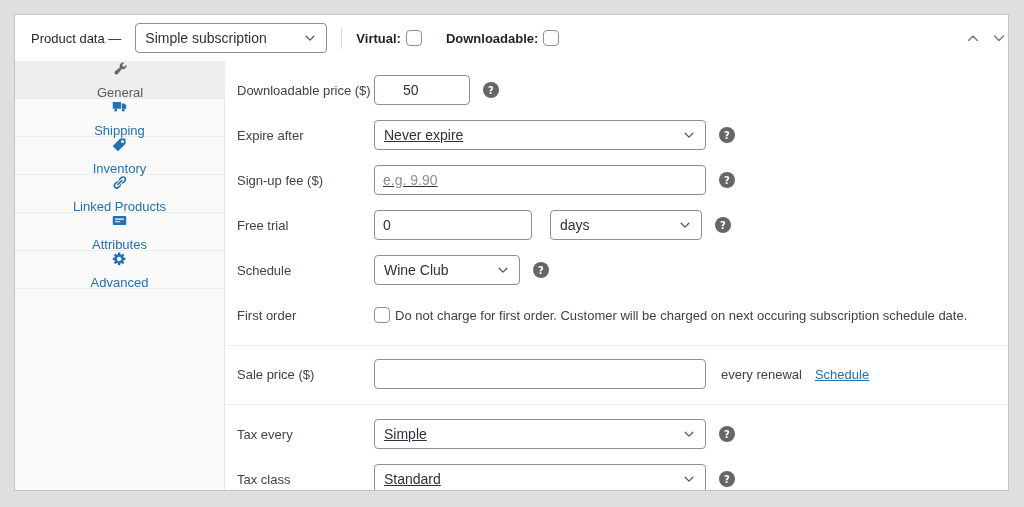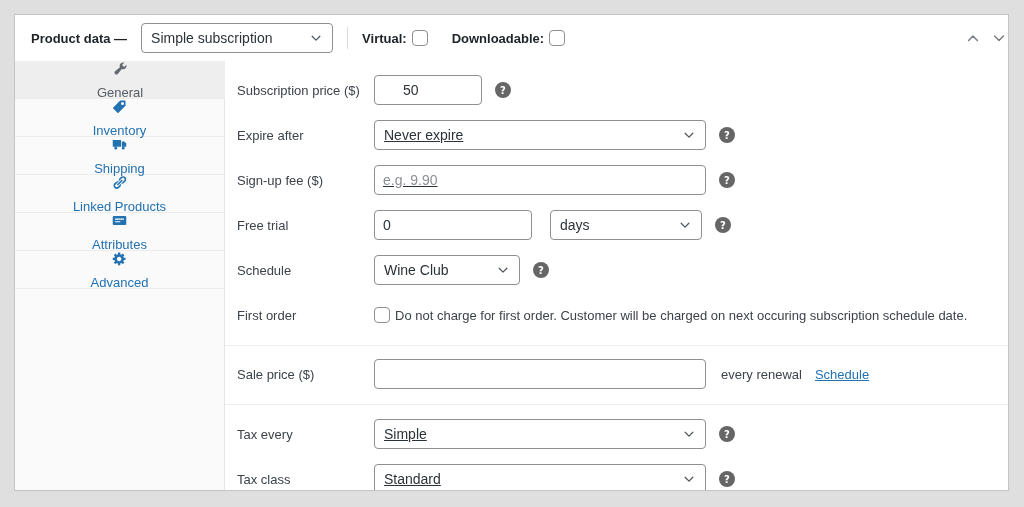--- a/index.html
+++ b/index.html
@@ -12,21 +12,21 @@
 
   .panel {
     position:absolute; left:14px; top:14px; width:995px; height:477px;
     background:#fff; border:1px solid #c3c4c7; overflow:hidden;
   }
 
   
   .pd-header {
     height:46px; display:flex; align-items:center; padding:0 10px 0 16px;
   }
-  .pd-title { font-size:13px; font-weight:bold; color:#1d2327; white-space:nowrap; }
+  .pd-title { font-size:13px; font-weight:normal; color:#1d2327; white-space:nowrap; }
   .selectbox {
     display:inline-flex; align-items:center; justify-content:space-between;
     height:30px; background:#fff; border:1px solid #8c8f94; border-radius:4px;
     padding:0 9px 0 9px; font-size:14px; color:#2c3338; cursor:pointer; white-space:nowrap;
   }
   .selectbox .chev { flex:none; margin-left:8px; display:flex; }
   .pd-type-select { width:192px; margin-left:14px;align-items:center; }
   .vdivider { width:1px; height:22px; background:#dcdcde; margin:0 14px; }
   .hcheck-label { font-size:13px; font-weight:600; color:#1d2327; margin-right:5px; white-space:nowrap; }
   .checkbox {
@@ -56,21 +56,21 @@
   .pd-content { flex:1; padding:14px 20px 0 12px; background:#fff; }
 
   .field-row { display:flex; align-items:center; min-height:30px; margin-bottom:15px; }
   .field-label { flex:none; width:137px; font-size:13px; color:#3c434a; }
   .text-input {
     height:30px; border:1px solid #8c8f94; border-radius:4px; padding:0 8px;
     font-size:14px; color:#2c3338; font-family:"Liberation Sans","DejaVu Sans",sans-serif;
     background:#fff;
   }
   .text-input::placeholder { color:#8c8f94; opacity:1; }
-  .w-short { width:108px;padding-left:28px; }
+  .w-short { width:96px;padding-left:28px; }
   .w-wide  { width:332px;text-decoration:underline; }
   .w-trial { width:158px; }
   .sel-days { width:152px; margin-left:18px; }
   .sel-schedule { width:146px; }
 
   .help-tip {
     width:16px; height:16px; border-radius:50%; background:#666; color:#fff;
     font-size:10px; font-weight:bold; display:inline-flex; align-items:center; justify-content:center;
     margin-left:13px; flex:none; cursor:default; font-family:"DejaVu Sans",sans-serif;
   }
@@ -136,39 +136,39 @@
             <span class="tab-icon">
               <svg width="15" height="15" viewBox="0 0 20 20" fill="currentColor">
                   <path d="M16.68 9.77c-1.34 1.34-3.3 1.67-4.95.99l-5.41 6.52c-.99.99-2.59.99-3.58 0s-.99-2.59 0-3.57l6.52-5.42c-.68-1.65-.35-3.61.99-4.95 1.28-1.28 3.12-1.62 4.72-1.06l-2.89 2.89 2.82 2.82 2.86-2.87c.53 1.58.18 3.39-1.08 4.65z"></path>
                 </svg>
             </span>
             <span>General</span>
           </li>
           <li class="pd-tab">
             <span class="tab-icon">
               <svg width="15" height="15" viewBox="0 0 20 20" fill="currentColor">
-                  <path fill-rule="evenodd" d="M11 2h7v7L8 19l-7-7L11 2zm3 6a2 2 0 1 0 0-4 2 2 0 0 0 0 4z"></path>
-                </svg>
-            </span>
-            <span>Inventory</span>
-          </li>
-          <li class="pd-tab">
-            <span class="tab-icon">
-              <svg width="15" height="15" viewBox="0 0 20 20" fill="currentColor">
                   <path d="M1 4h11v9H1z"></path>
                   <path d="M13 6h3.4l2.6 2.8V13h-6z"></path>
                   <circle cx="5" cy="14.6" r="2"></circle>
                   <circle cx="15" cy="14.6" r="2"></circle>
                 </svg>
             </span>
             <span>Shipping</span>
           </li>
           <li class="pd-tab">
             <span class="tab-icon">
               <svg width="15" height="15" viewBox="0 0 20 20" fill="currentColor">
+                  <path fill-rule="evenodd" d="M11 2h7v7L8 19l-7-7L11 2zm3 6a2 2 0 1 0 0-4 2 2 0 0 0 0 4z"></path>
+                </svg>
+            </span>
+            <span>Inventory</span>
+          </li>
+          <li class="pd-tab">
+            <span class="tab-icon">
+              <svg width="15" height="15" viewBox="0 0 20 20" fill="currentColor">
                   <path d="M17.74 2.76c1.68 1.69 1.68 4.41 0 6.1l-1.53 1.52c-1.12 1.12-2.7 1.47-4.14 1.09l2.62-2.61.76-.77.76-.76c.84-.84.84-2.2 0-3.04-.84-.85-2.2-.85-3.04 0l-.77.76-3.38 3.38c-.37-1.44-.02-3.02 1.1-4.14l1.52-1.53c1.69-1.68 4.42-1.68 6.1 0zM8.59 13.43l5.34-5.34c.42-.42.42-1.1 0-1.52-.44-.43-1.13-.39-1.53 0l-5.33 5.34c-.42.42-.42 1.1 0 1.52.44.43 1.13.39 1.52 0zm-.76 2.29 4.14-4.15c.38 1.44.03 3.02-1.09 4.14l-1.52 1.53c-1.69 1.68-4.41 1.68-6.1 0-1.68-1.68-1.68-4.42 0-6.1l1.53-1.52c1.12-1.12 2.7-1.47 4.14-1.1l-4.14 4.15c-.85.84-.85 2.2 0 3.05.84.84 2.2.84 3.04 0z"></path>
                 </svg>
             </span>
             <span>Linked Products</span>
           </li>
           <li class="pd-tab">
             <span class="tab-icon">
               <svg width="15" height="15" viewBox="0 0 20 20">
                   <rect x="1" y="4" width="18" height="12" rx="1.5" fill="currentColor"></rect>
                   <path d="M4 8.2h12M4 11.6h7" stroke="#fafafa" stroke-width="1.5" fill="none"></path>
@@ -183,21 +183,21 @@
                 </svg>
             </span>
             <span>Advanced</span>
           </li>
         </ul>
       </nav>
 
       <div class="pd-content">
 
         <div class="field-row">
-          <span class="field-label">Subscription price ($)</span>
+          <span class="field-label">Downloadable price ($)</span>
           <input class="text-input w-short" type="text" value="50" style="">
           <span class="help-tip">?</span>
         </div>
 
         <div class="field-row">
           <span class="field-label">Expire after</span>
           <div class="selectbox w-wide">
             <span>Never expire</span>
             <span class="chev">
               <svg width="14" height="14" viewBox="0 0 20 20">

